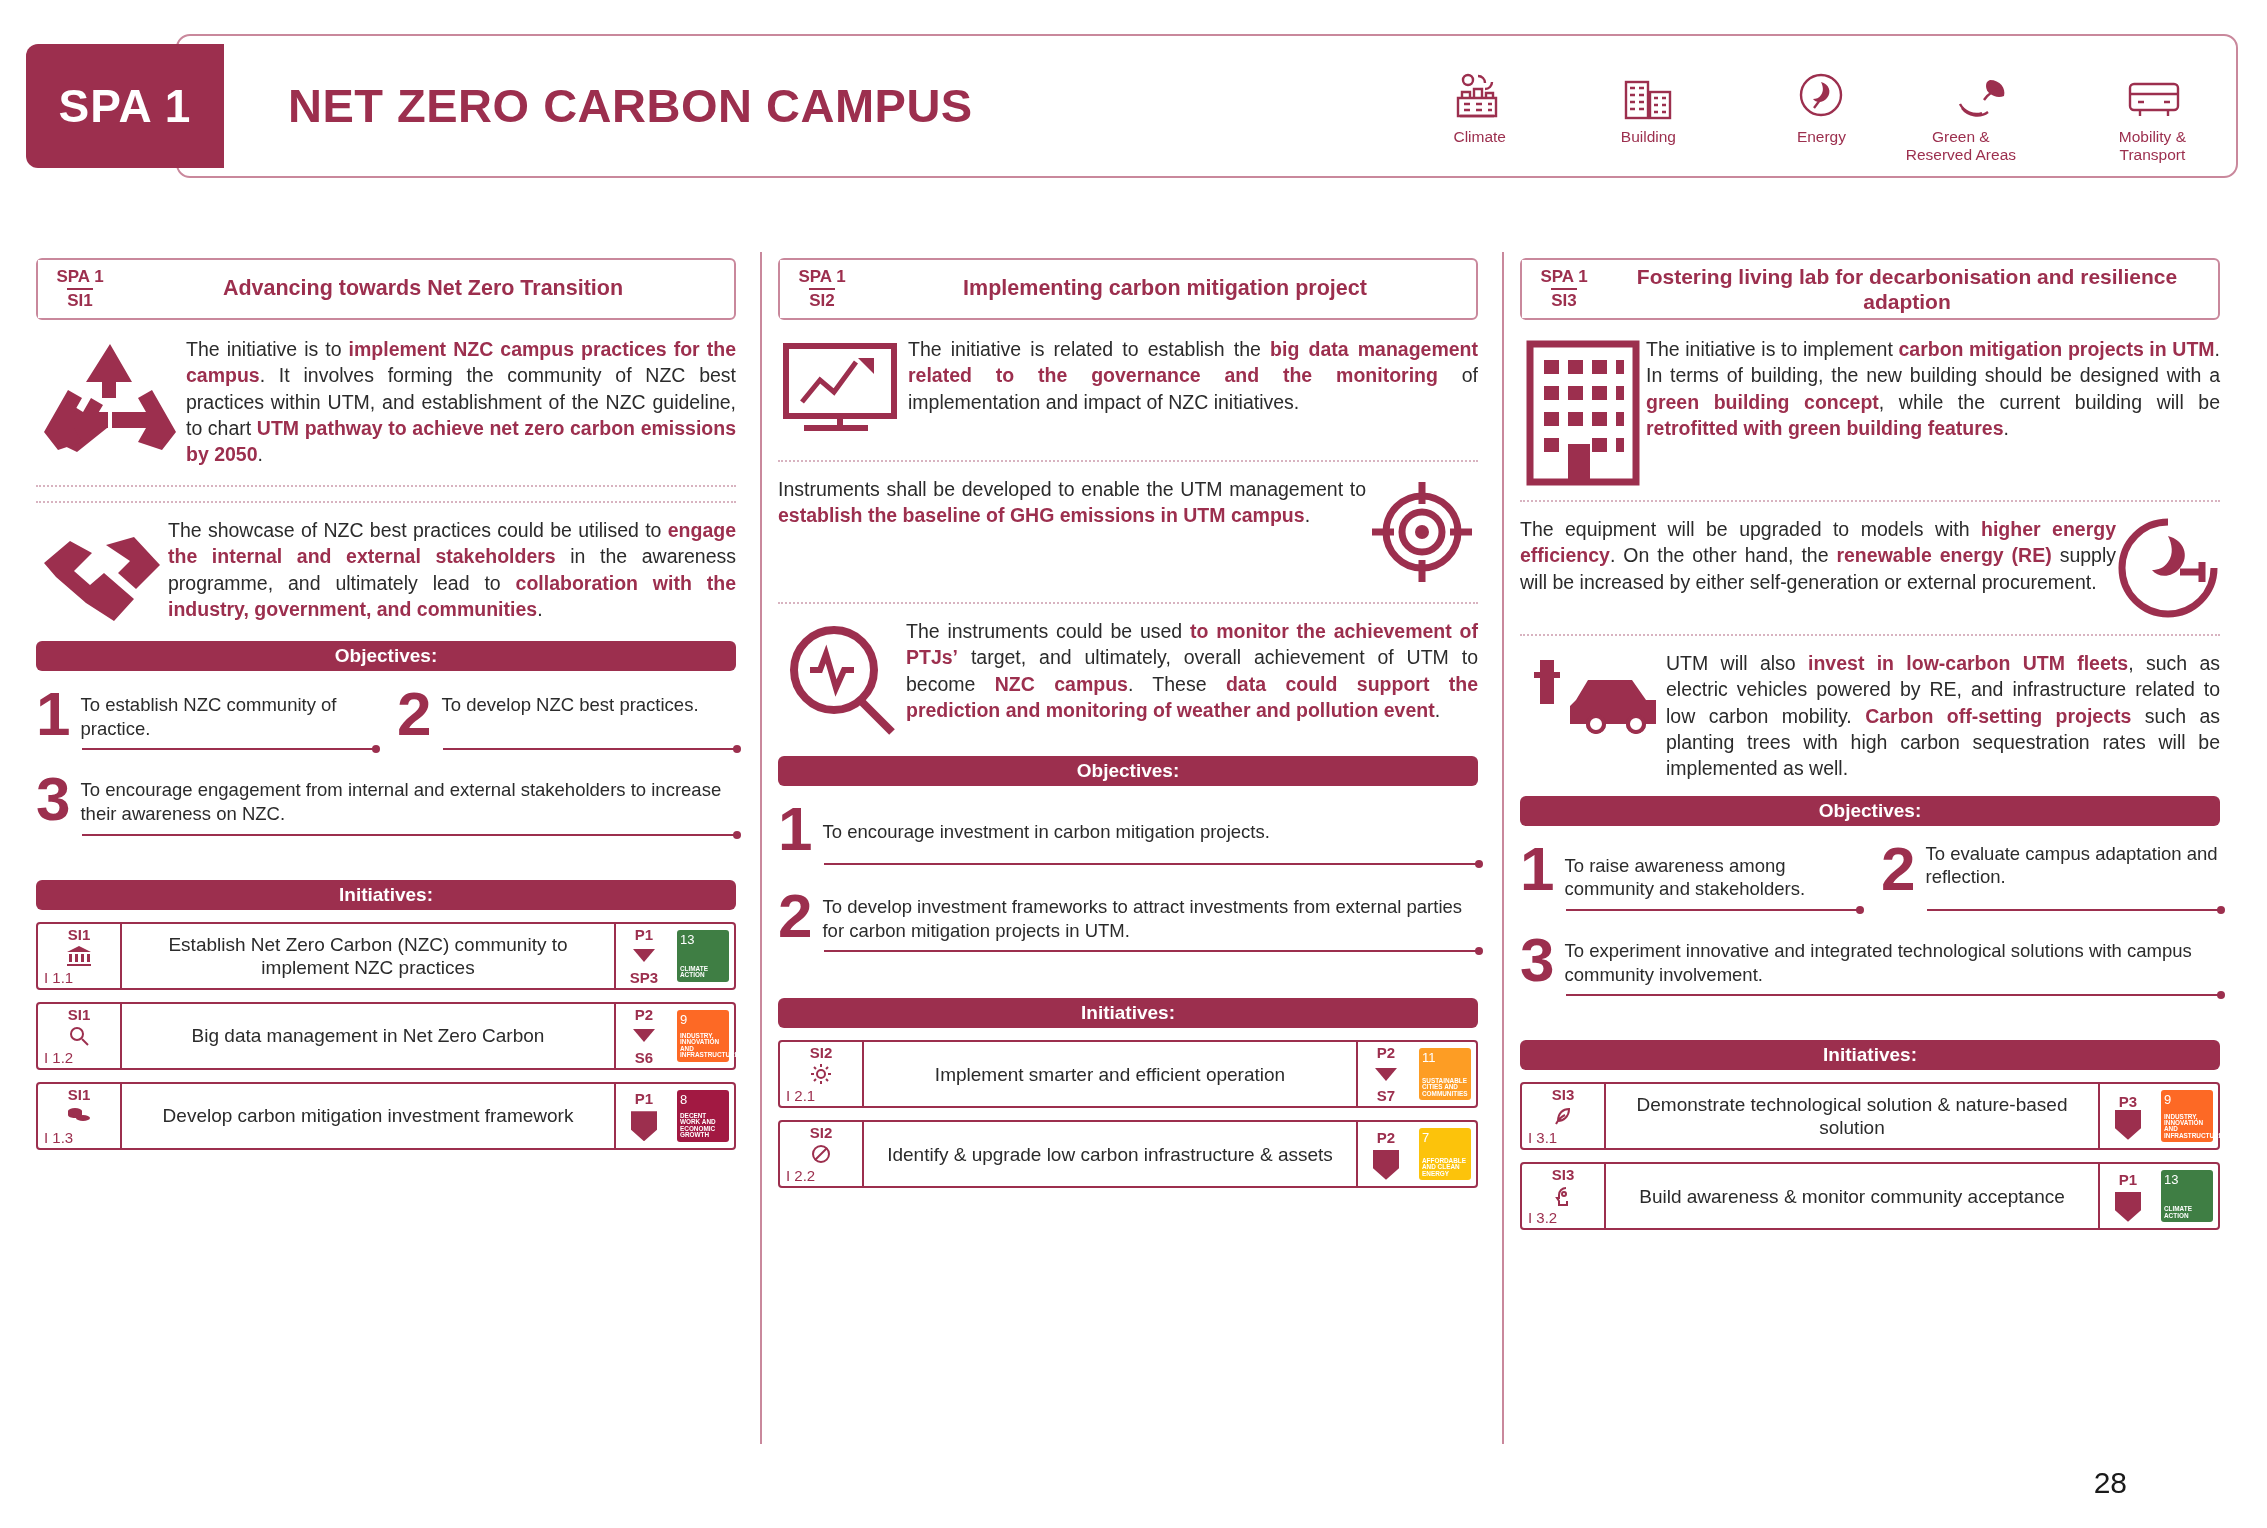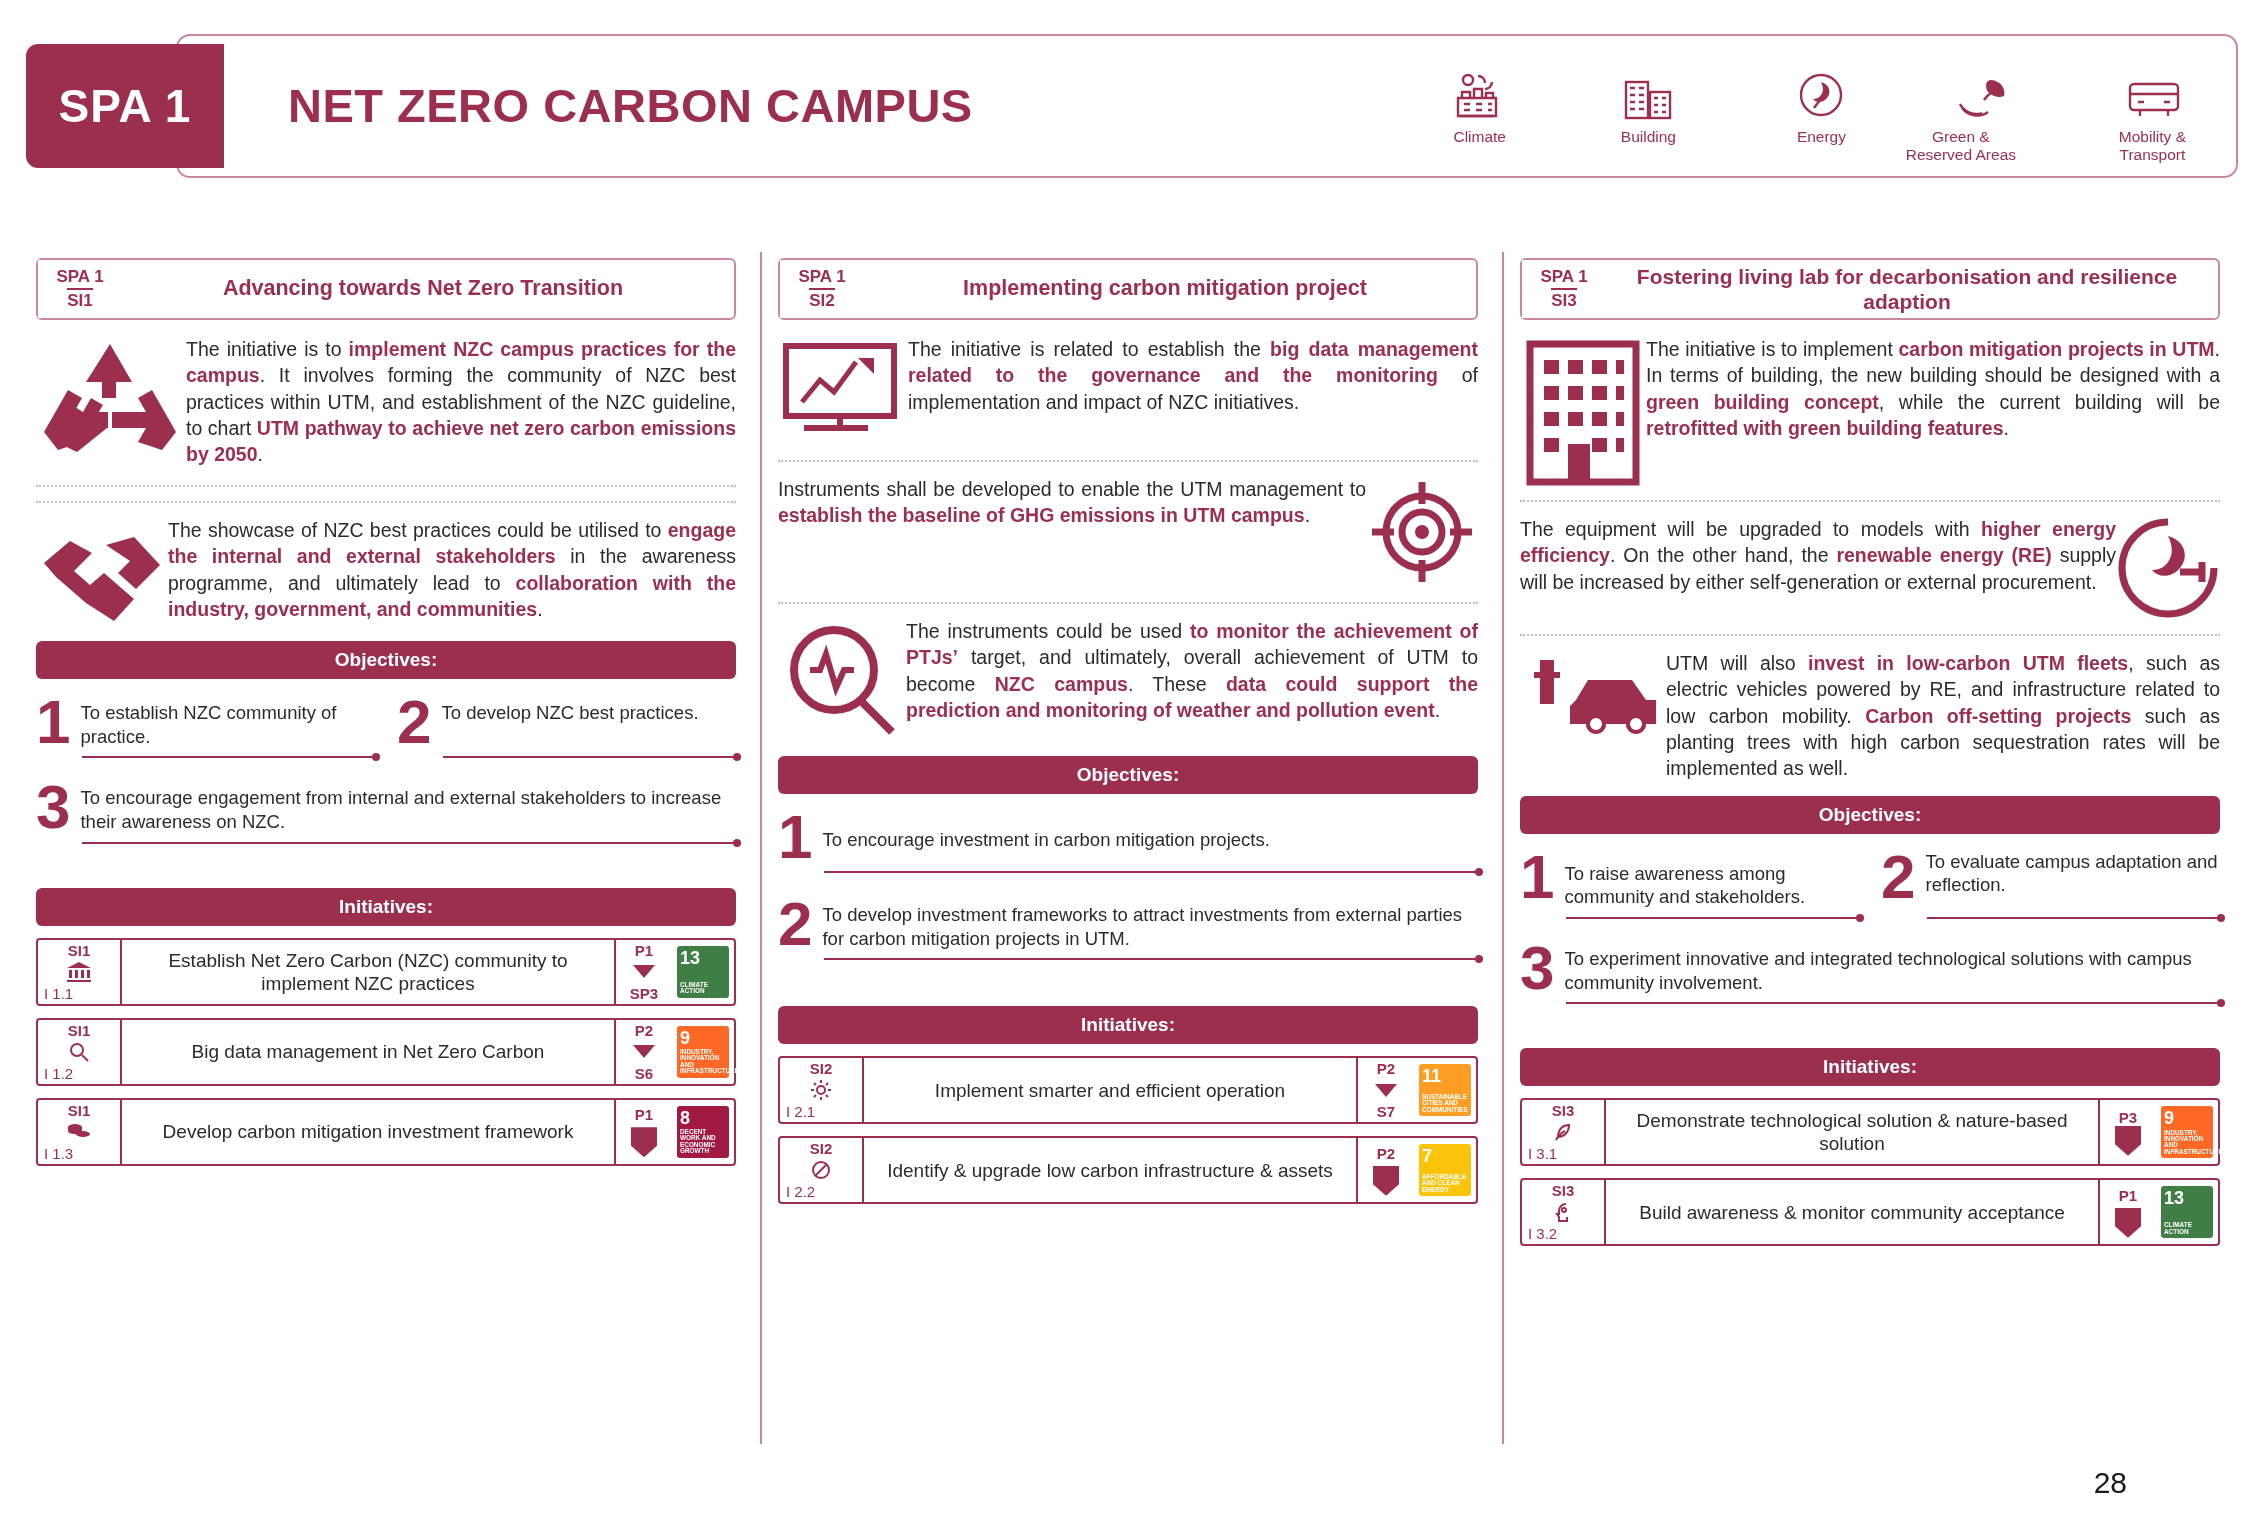--- a/index.html
+++ b/index.html
@@ -64,21 +64,21 @@
 
   .block { position:relative; display:flex; align-items:flex-start; }
   .block p { margin: 0; font-size: 19.5px; line-height: 1.35; text-align: justify; }
   .block b { color:#9c2f4e; }
   .dashed { border-top: 2px dotted #d8b3c0; margin: 14px 0 14px 0; }
 
   .ico { flex: 0 0 auto; display:flex; align-items:center; justify-content:center; }
 
   
   .bar {
-    background:#9c2f4e; color:#fff; border-radius: 6px; height: 38px;
+    background:#9c2f4e; color:#fff; border-radius: 6px; height: 30px;
     display:flex; align-items:center; justify-content:center;
     font-size: 19px; font-weight: bold;
   }
   .obj-grid { margin-top: 16px; }
   .obj-row { display:flex; gap: 22px; }
   .obj {
     position:relative; display:flex; gap: 10px; align-items:flex-start;
     flex: 1; padding-bottom: 16px;
   }
   .obj .num {
@@ -115,21 +115,21 @@
     display:flex; flex-direction:column; align-items:center; justify-content:space-between;
     font-size: 15px; font-weight:bold; color:#9c2f4e; padding: 2px 0;
   }
   .init-sdg {
     width: 62px; min-width:62px; display:flex; align-items:center; justify-content:center;
   }
   .sdg-box {
     width: 52px; height: 52px; border-radius:3px; display:flex; flex-direction:column;
     justify-content:space-between; padding: 3px; color:#fff; font-size: 7px; line-height:1.0;
   }
-  .sdg-box .n { font-size: 18px; font-weight:bold; }
+  .sdg-box .n { font-size: 13px; font-weight:normal; }
   .sdg-box .lbl { font-size: 6.4px; font-weight:bold; text-transform:uppercase; }
   .arrow-down { width:0; height:0; border-left: 11px solid transparent; border-right: 11px solid transparent; border-top: 13px solid #9c2f4e; }
   .pin {
     width: 26px; height: 30px; background:#9c2f4e;
     clip-path: polygon(0 0, 100% 0, 100% 62%, 50% 100%, 0 62%);
   }
   .page-num { position:absolute; right: 140px; bottom: 28px; font-size: 30px; color:#1a1a1a; }
 </style>
 </head>
 <body>

